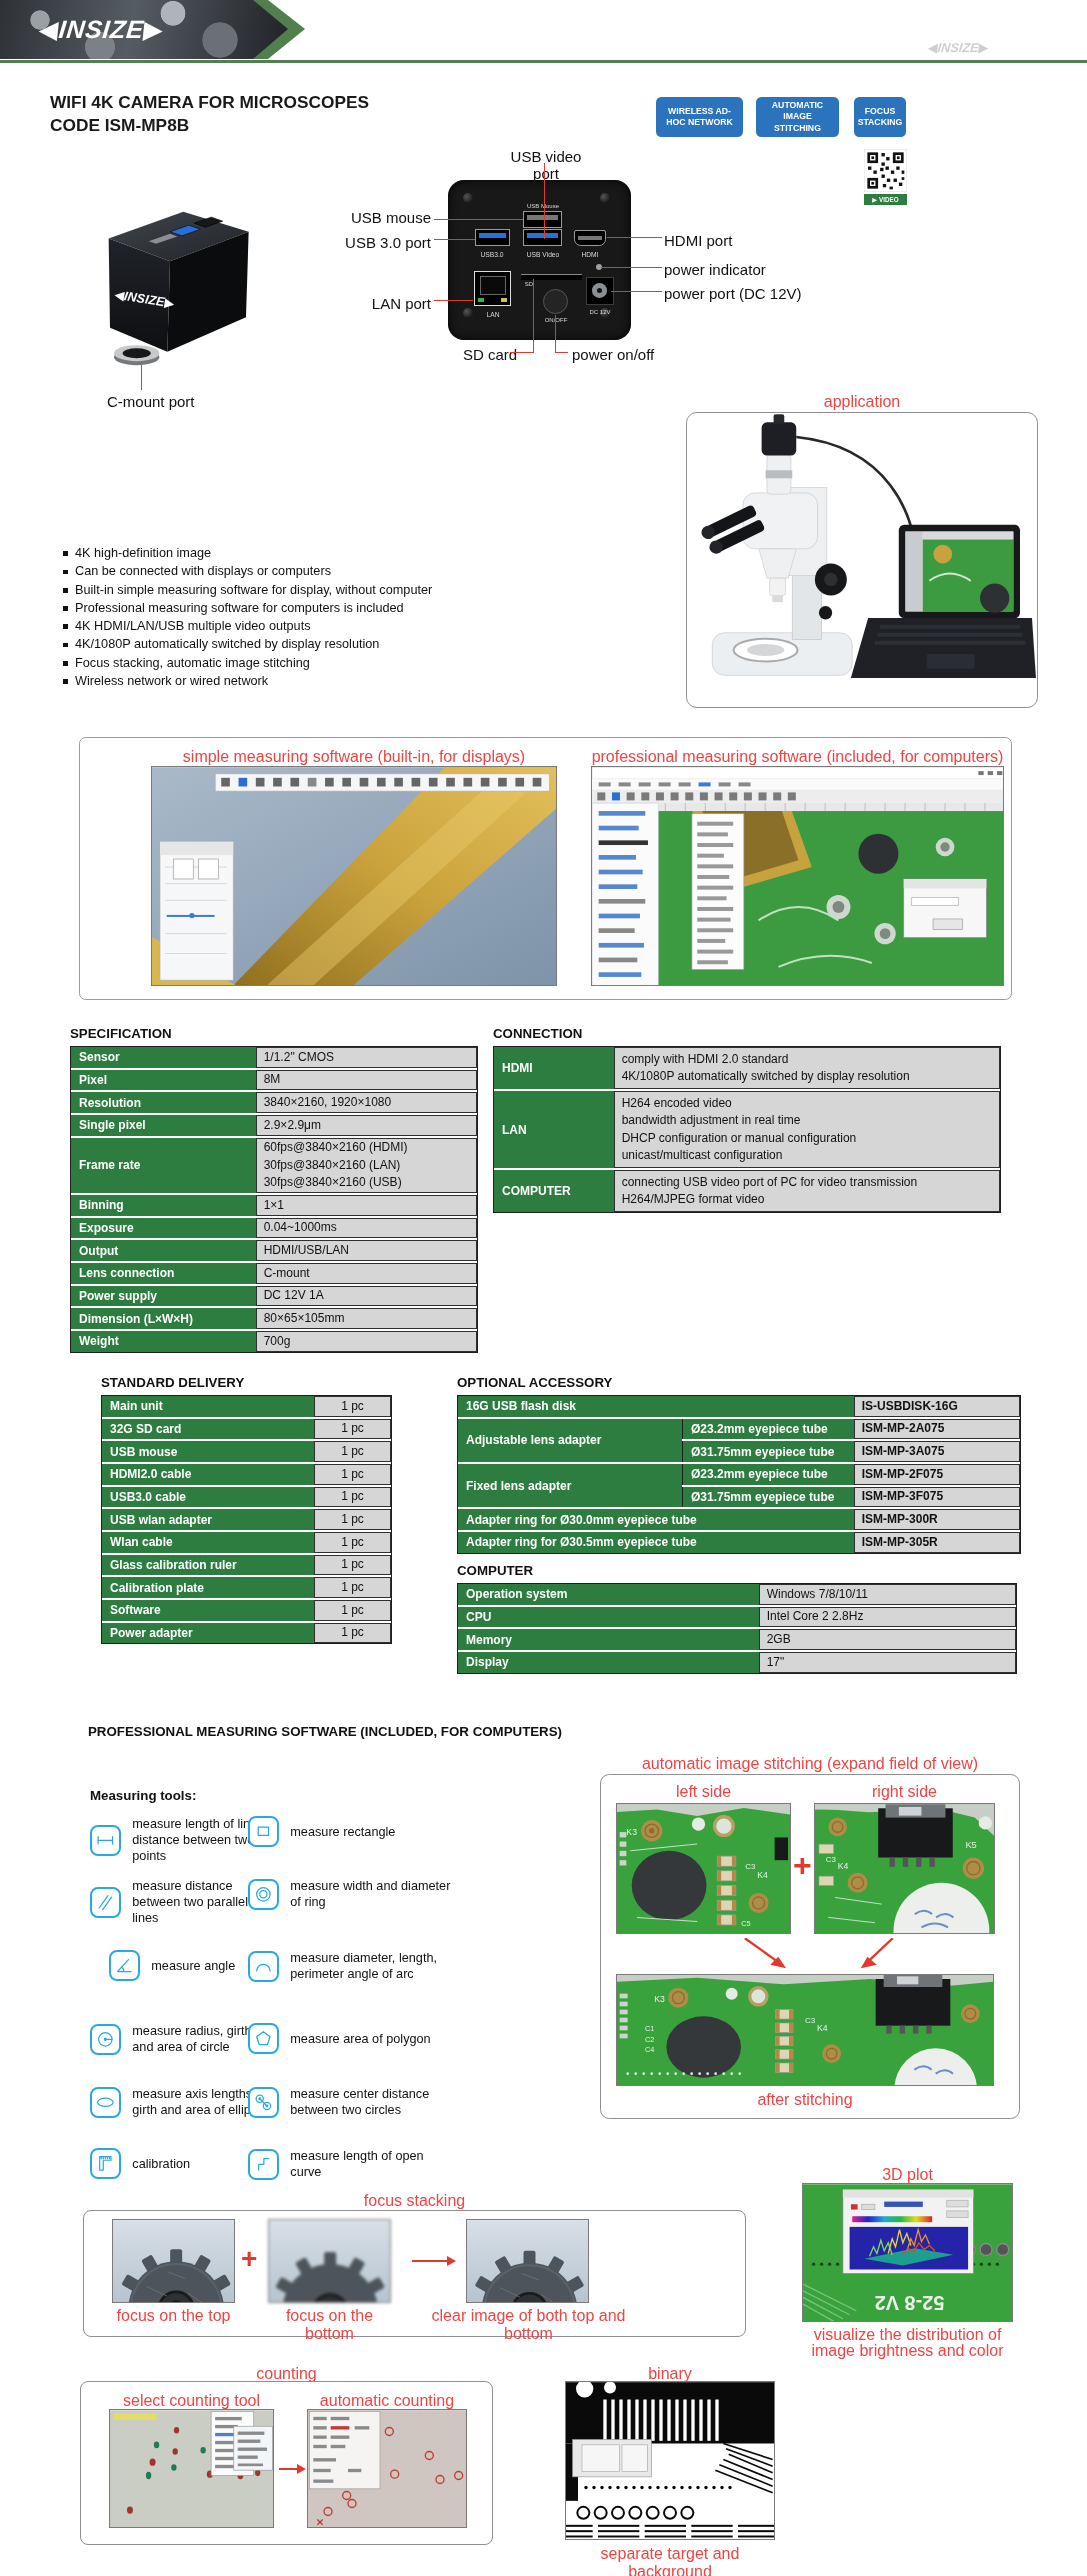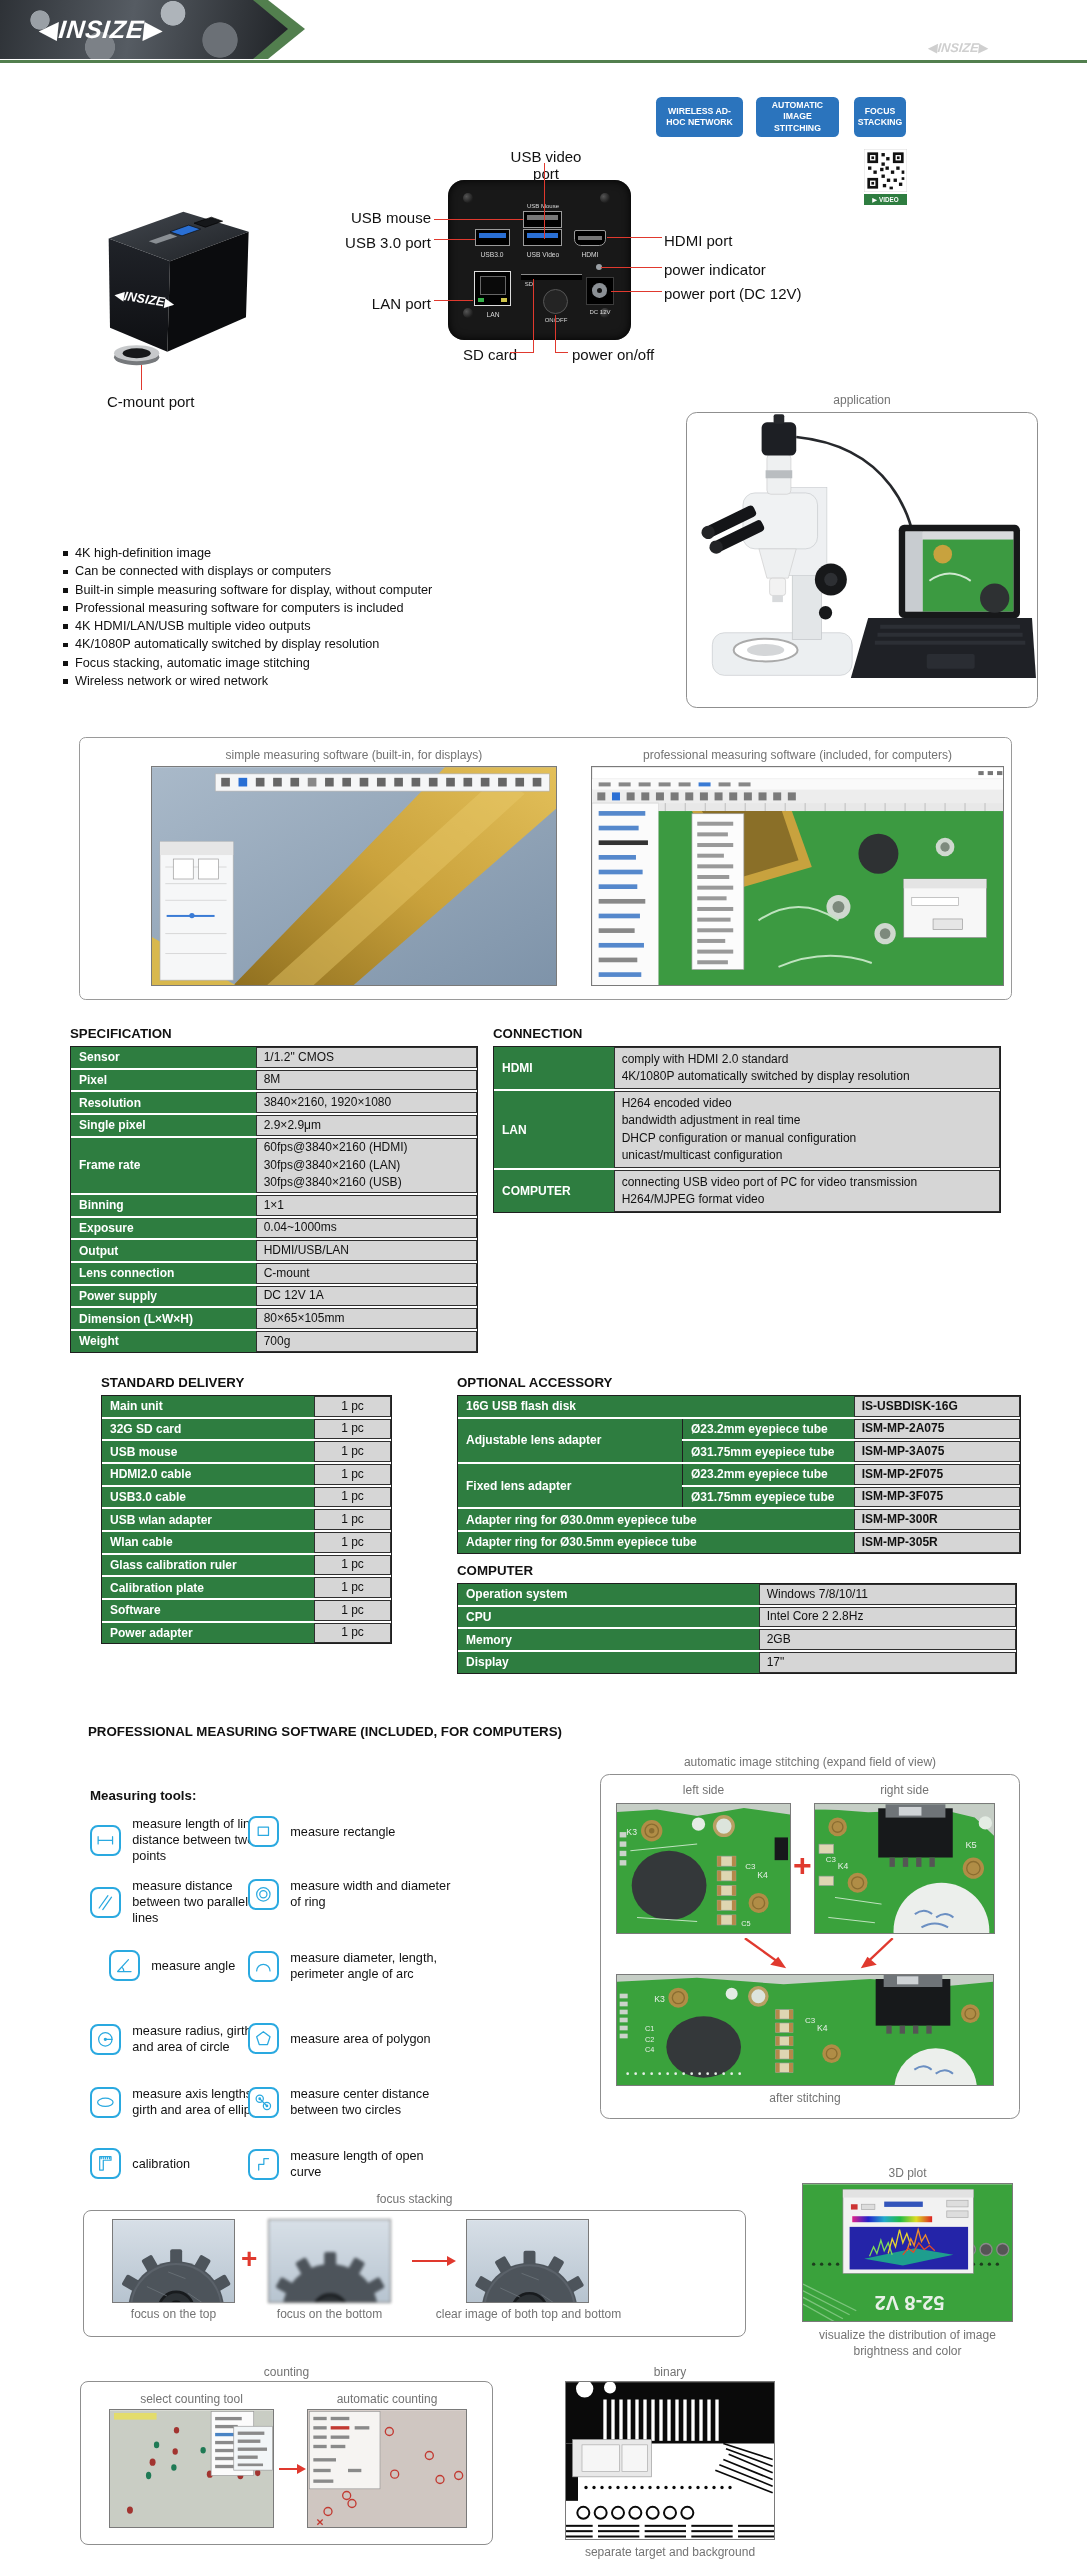--- a/index.html
+++ b/index.html
@@ -25,21 +25,21 @@
   .usb{position:absolute;background:#000;border:1.3px solid #9a9a9a;box-sizing:border-box;}
   .usb .tongue{position:absolute;left:3.3px;right:3.3px;top:2.7px;height:5.3px;background:#777;}
   .usb.blue .tongue{background:#2a6fd4;}
   .plabel{position:absolute;color:#d8d8d8;font-size:6.7px;text-align:center;transform:translateX(-50%);white-space:nowrap;}
   .plabel.sm{font-size:6px;}
   
   .feat{display:flex;gap:7.3px;align-items:flex-start;height:18.3px;font-size:12.7px;color:#111;}
   .feat .sq{flex:0 0 auto;width:4.7px;height:4.7px;background:#111;margin-top:5.3px;}
   
   .rbox{position:absolute;border:1.3px solid #8f8f8f;border-radius:9.3px;box-sizing:border-box;background:#fff;}
-  .cap{position:absolute;font-size:12px;color:#737373;text-align:center;}
+  .cap{position:absolute;font-size:16px;color:#ef4444;text-align:center;}
   .sec-title{position:absolute;font-size:13.3px;font-weight:bold;color:#111;}
   
   .dwrap{position:absolute;border:1.3px solid #1f1f1f;background:#fff;overflow:hidden;box-sizing:border-box;}
   .dtbl{border-collapse:separate;border-spacing:0 2px;width:100%;font-size:12px;margin:-2px 0;table-layout:fixed;}
   .dtbl td{vertical-align:middle;}
   td.g{background:#2e7d40;color:#fff;font-weight:bold;padding:0.7px 8px;height:17.3px;}
   td.g2{border-left:1.3px solid #1f1f1f;}
   td.v{background:#d6d6d6;color:#111;border:1.3px solid #2f2f2f;padding:0.7px 6.7px;white-space:pre-line;line-height:17.3px;}
   td.v.b{font-weight:bold;}
   td.v.q{text-align:center;}
@@ -58,20 +58,24 @@
 <body>
 
 <div id="page">
 
   <div class="hband"></div>
   <div class="hphoto"></div>
   <div class="hline"></div>
   <div class="logo">◀INSIZE▶</div>
   <div class="wmark">◀INSIZE▶</div>
 
+  <div class="ptitle">
+    <div>WIFI 4K CAMERA FOR MICROSCOPES</div>
+    <div>CODE ISM-MP8B</div>
+  </div>
 
   <div class="badge" style="left:656px;top:97px;width:87px;">WIRELESS AD-HOC NETWORK</div>
   <div class="badge" style="left:756px;top:97px;width:83px;">AUTOMATIC IMAGE STITCHING</div>
   <div class="badge" style="left:854px;top:97px;width:52px;">FOCUS STACKING</div>
 
   <div class="qrbox">
     <svg width="43" height="43" viewBox="0 0 64 64">
       <rect width="64" height="64" fill="#fff" stroke="#ccc"></rect>
       <g fill="#111">
         <rect x="5" y="5" width="16" height="16"></rect>

